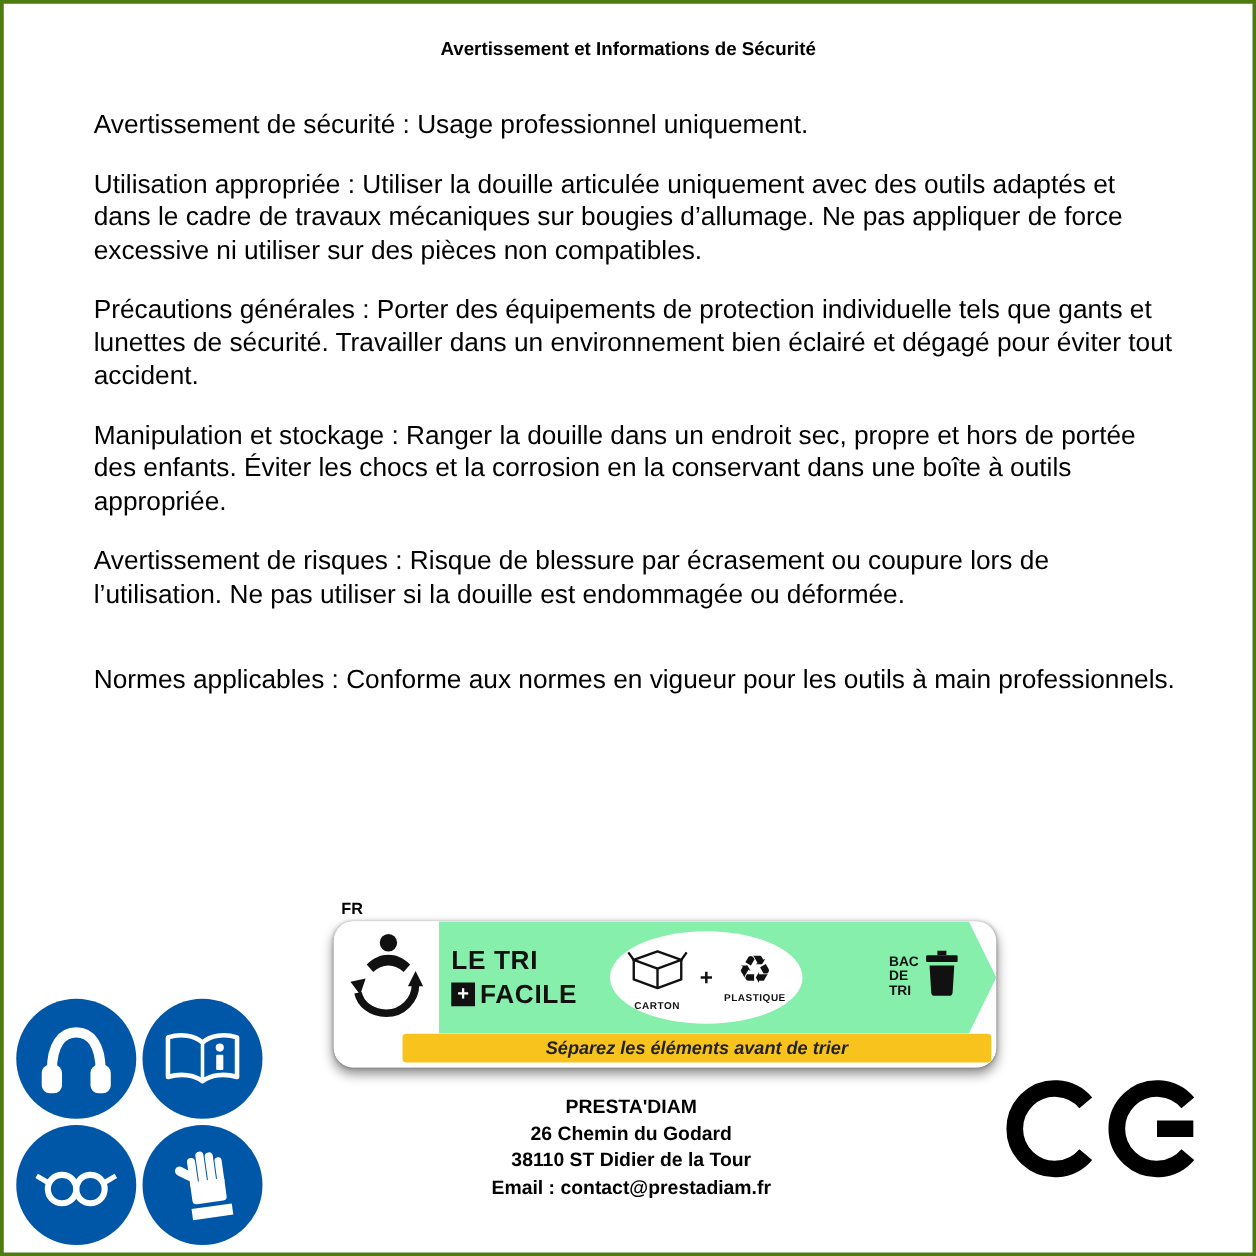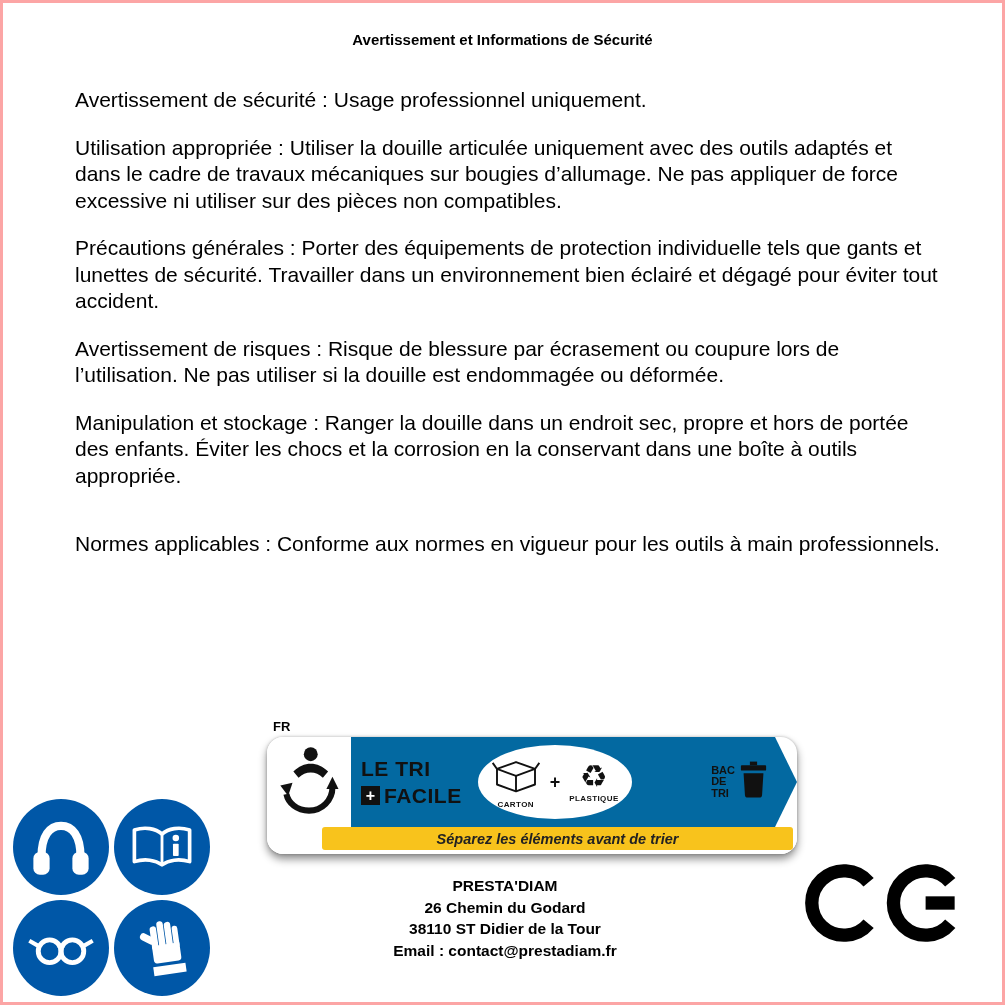--- a/index.html
+++ b/index.html
@@ -1,37 +1,37 @@
 <!DOCTYPE html>
 <html><head>
 <meta charset="utf-8">
 <style>
   * { margin:0; padding:0; box-sizing:border-box; }
   html,body { width:1005px; height:1005px; }
   body { font-family:"Liberation Sans", sans-serif; background:#fff; color:#000; }
-  .page { position:relative; width:1005px; height:1005px; border:3px solid #fca5a5; background:#fff; overflow:hidden; }
+  .page { position:relative; width:1005px; height:1005px; border:3px solid #4d7c0f; background:#fff; overflow:hidden; }
 
   .title { position:absolute; top:28px; left:0; right:0; text-align:center; font-size:15px; font-weight:bold; }
 
   .content { position:absolute; top:84px; left:72px; width:866px; font-size:21px; line-height:26.5px; }
   .content p { margin-bottom:21px; }
   .content p.gap { margin-top:42px; }
 
   
   .icons-grid { position:absolute; left:10px; top:796px; display:grid; grid-template-columns:96px 96px; grid-auto-rows:96px; gap:5px; }
   .icon-circle { width:96px; height:96px; border-radius:50%; background:#0057A7; display:flex; align-items:center; justify-content:center; }
 
   
   .triman-area { position:absolute; left:264px; top:716px; width:530px; }
   .fr-label { font-size:13px; font-weight:bold; margin:0 0 3px 6px; }
   .badge { border-radius:16px; background:#fff; box-shadow:0 5px 9px rgba(0,0,0,0.45), 0 0 3px rgba(0,0,0,0.25); overflow:hidden; }
   .badge-main { display:flex; height:90px; align-items:stretch; }
   .triman-cell { width:84px; display:flex; align-items:center; justify-content:center; background:#fff; }
-  .yellow-band { flex:1; background:#0369a1; clip-path:polygon(0 0, calc(100% - 22px) 0, 100% 50%, calc(100% - 22px) 100%, 0 100%);
-                 display:flex; align-items:center; gap:16px; padding-left:10px; }
+  .yellow-band { flex:1; background:#86efac; clip-path:polygon(0 0, calc(100% - 22px) 0, 100% 50%, calc(100% - 22px) 100%, 0 100%);
+                 display:flex; align-items:center; gap:26px; padding-left:10px; }
   .tri-facile { display:flex; flex-direction:column; gap:3px; }
   .le-tri, .facile { font-size:21px; font-weight:bold; letter-spacing:0.5px; color:#111; }
   .facile-row { display:flex; align-items:center; gap:4px; }
   .plus-box { width:19px; height:19px; background:#111; color:#fff; font-weight:bold; font-size:16px;
               display:flex; align-items:center; justify-content:center; }
   .pill { background:#fff; width:154px; height:74px; border-radius:50%; display:flex; align-items:center; justify-content:center; gap:9px; }
   .mat { display:flex; flex-direction:column; align-items:center; gap:2px; }
   .mat-label { font-size:8px; font-weight:bold; letter-spacing:0.4px; color:#111; }
   .mat-plus { font-size:18px; font-weight:bold; color:#111; }
   .recycle-glyph { font-family:"DejaVu Sans", sans-serif; font-size:31px; line-height:31px; color:#111; }
@@ -52,22 +52,22 @@
 <body>
 
 <div class="page">
 
   <h1 class="title">Avertissement et Informations de Sécurité</h1>
 
   <div class="content">
     <p>Avertissement de sécurité : Usage professionnel uniquement.</p>
     <p>Utilisation appropriée : Utiliser la douille articulée uniquement avec des outils adaptés et dans le cadre de travaux mécaniques sur bougies d’allumage. Ne pas appliquer de force excessive ni utiliser sur des pièces non compatibles.</p>
     <p>Précautions générales : Porter des équipements de protection individuelle tels que gants et lunettes de sécurité. Travailler dans un environnement bien éclairé et dégagé pour éviter tout accident.</p>
+    <p>Manipulation et stockage : Ranger la douille dans un endroit sec, propre et hors de portée des enfants. Éviter les chocs et la corrosion en la conservant dans une boîte à outils appropriée.</p>
     <p>Avertissement de risques : Risque de blessure par écrasement ou coupure lors de l’utilisation. Ne pas utiliser si la douille est endommagée ou déformée.</p>
-    <p>Manipulation et stockage : Ranger la douille dans un endroit sec, propre et hors de portée des enfants. Éviter les chocs et la corrosion en la conservant dans une boîte à outils appropriée.</p>
     <p class="gap">Normes applicables : Conforme aux normes en vigueur pour les outils à main professionnels.</p>
   </div>
 
   <div class="icons-grid">
     <div class="icon-circle">
       <svg width="78" height="78" viewBox="0 0 96 96" aria-hidden="true">
         <path d="M24 60 C24 34 34 22 48 22 C62 22 72 34 72 60" fill="none" stroke="#fff" stroke-width="10"></path>
         <rect x="14" y="54" width="20" height="28" rx="8" fill="#fff"></rect>
         <rect x="62" y="54" width="20" height="28" rx="8" fill="#fff"></rect>
       </svg>

